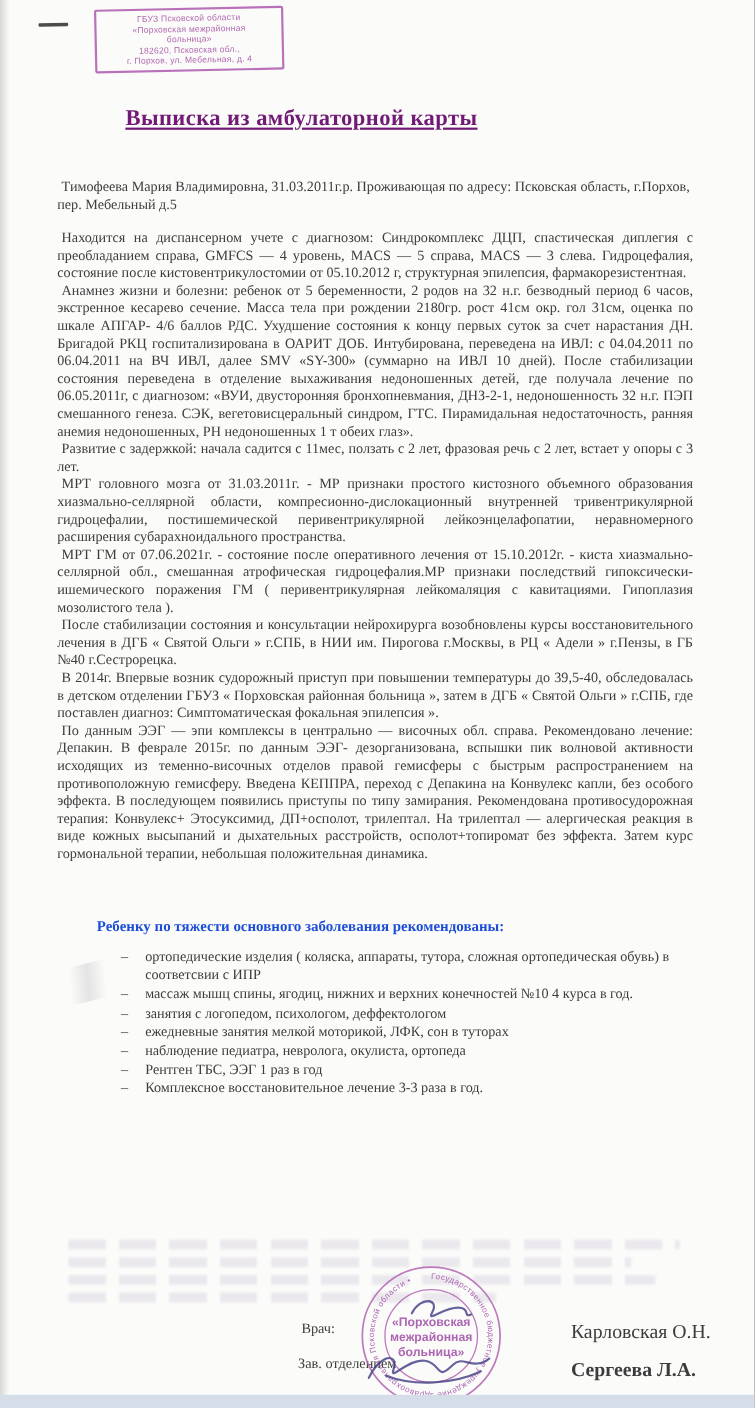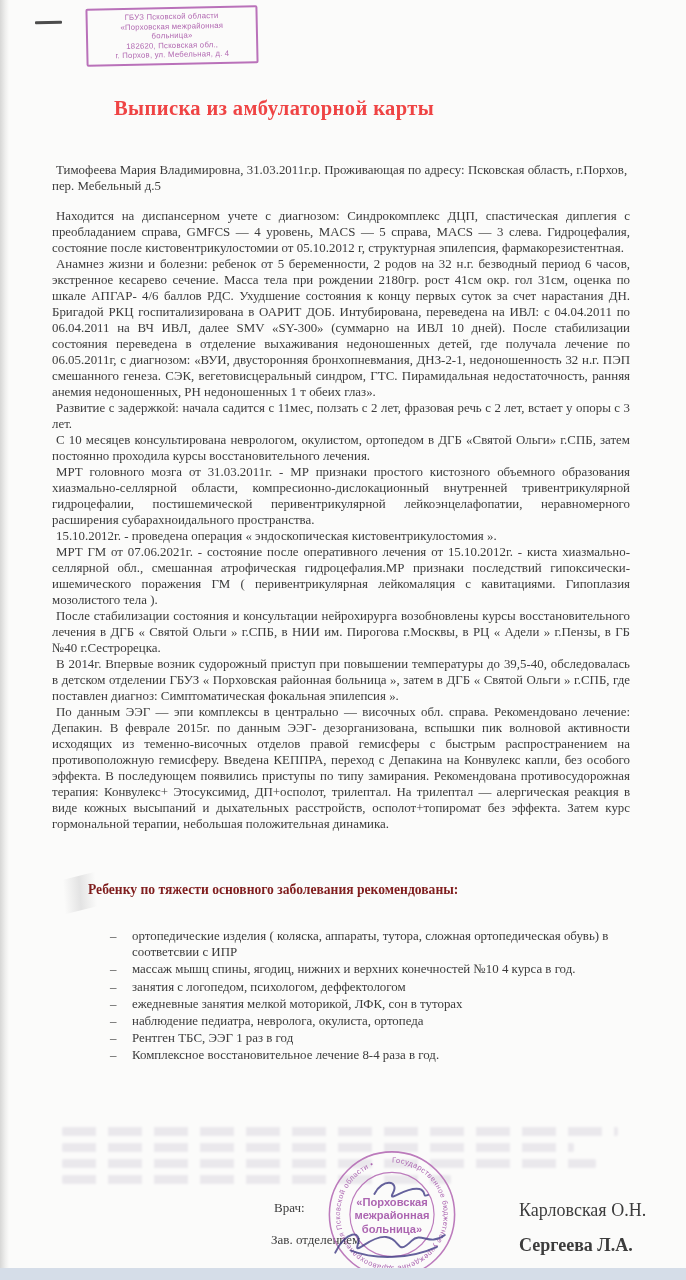--- a/index.html
+++ b/index.html
@@ -25,35 +25,36 @@
     border:2px solid #b466b4;border-radius:2px;
     padding:3px 4px;transform:rotate(-1.2deg);
     text-align:center;color:#ab5cab;
     font-family:"Liberation Sans",sans-serif;
     font-size:7.8px;line-height:9.6px;opacity:.92;
     letter-spacing:.2px;
   }
   
   .doc-title{
     position:absolute;left:114px;top:97px;
-    font-size:20.5px;font-weight:bold;color:#ef4444;
+    font-size:20.5px;font-weight:bold;color:#701a75;
     letter-spacing:.4px;
+    text-decoration:underline;
   }
   
   .content{
     position:absolute;left:52px;top:162px;width:578px;
     font-size:12.9px;line-height:16px;text-align:justify;
     color:#3c3c3c;
   }
   .content p{margin:0;text-indent:4px;}
   p.patient{margin-bottom:14px;text-align:left;}
   p.diagnosis{}
   .rec-heading{
-    margin:50px 0 30px 36px;
-    font-size:13.6px;font-weight:bold;color:#7f1d1d;
+    margin:50px 0 12px 36px;
+    font-size:13.6px;font-weight:bold;color:#1d4ed8;
     text-align:left;
   }
   ul.rec-list{margin:0;padding:0 0 0 58px;list-style:none;}
   ul.rec-list li{
     position:relative;padding-left:22px;margin-bottom:1px;
     text-align:left;line-height:16.2px;
   }
   ul.rec-list li::before{content:"–";position:absolute;left:0;top:0;color:#3c3c3c;}
   
   .ghost{position:absolute;left:62px;top:1127px;width:556px;opacity:.11;filter:blur(1px);}
@@ -90,39 +91,37 @@
 
   <div class="doc-title">Выписка из амбулаторной карты</div>
 
   <div class="content">
     <p class="patient">Тимофеева Мария Владимировна, 31.03.2011г.р. Проживающая по адресу: Псковская область, г.Порхов, пер. Мебельный д.5</p>
     <p class="diagnosis">Находится на диспансерном учете с диагнозом: Синдрокомплекс ДЦП, спастическая диплегия с преобладанием справа, GMFCS — 4 уровень, MACS — 5 справа, MACS — 3 слева. Гидроцефалия, состояние после кистовентрикулостомии от 05.10.2012 г, структурная эпилепсия, фармакорезистентная.</p>
 
     <div>
         <p>Анамнез жизни и болезни: ребенок от 5 беременности, 2 родов на 32 н.г. безводный период 6 часов, экстренное кесарево сечение. Масса тела при рождении 2180гр. рост 41см окр. гол 31см, оценка по шкале АПГАР- 4/6 баллов РДС. Ухудшение состояния к концу первых суток за счет нарастания ДН. Бригадой РКЦ госпитализирована в ОАРИТ ДОБ. Интубирована, переведена на ИВЛ: с 04.04.2011 по 06.04.2011 на ВЧ ИВЛ, далее SMV «SY-300» (суммарно на ИВЛ 10 дней). После стабилизации состояния переведена в отделение выхаживания недоношенных детей, где получала лечение по 06.05.2011г, с диагнозом: «ВУИ, двусторонняя бронхопневмания, ДНЗ-2-1, недоношенность 32 н.г. ПЭП смешанного генеза. СЭК, вегетовисцеральный синдром, ГТС. Пирамидальная недостаточность, ранняя анемия недоношенных, РН недоношенных 1 т обеих глаз».</p>
         <p>Развитие с задержкой: начала садится с 11мес, ползать с 2 лет, фразовая речь с 2 лет, встает у опоры с 3 лет.</p>
-        <p>С 10 месяцев консультирована неврологом, окулистом, ортопедом в ДГБ «Святой Ольги» г.СПБ, затем постоянно проходила курсы восстановительного лечения.</p>
         <p>МРТ головного мозга от 31.03.2011г. - МР признаки простого кистозного объемного образования хиазмально-селлярной области, компресионно-дислокационный внутренней тривентрикулярной гидроцефалии, постишемической перивентрикулярной лейкоэнцелафопатии, неравномерного расширения субарахноидального пространства.</p>
-        <p>15.10.2012г. - проведена операция « эндоскопическая кистовентрикулостомия ».</p>
         <p>МРТ ГМ от 07.06.2021г. - состояние после оперативного лечения от 15.10.2012г. - киста хиазмально-селлярной обл., смешанная атрофическая гидроцефалия.МР признаки последствий гипоксически-ишемического поражения ГМ ( перивентрикулярная лейкомаляция с кавитациями. Гипоплазия мозолистого тела ).</p>
         <p>После стабилизации состояния и консультации нейрохирурга возобновлены курсы восстановительного лечения в ДГБ « Святой Ольги » г.СПБ, в НИИ им. Пирогова г.Москвы, в РЦ « Адели » г.Пензы, в ГБ №40 г.Сестрорецка.</p>
         <p>В 2014г. Впервые возник судорожный приступ при повышении температуры до 39,5-40, обследовалась в детском отделении ГБУЗ « Порховская районная больница », затем в ДГБ « Святой Ольги » г.СПБ, где поставлен диагноз: Симптоматическая фокальная эпилепсия ».</p>
         <p>По данным ЭЭГ — эпи комплексы в центрально — височных обл. справа. Рекомендовано лечение: Депакин. В феврале 2015г. по данным ЭЭГ- дезорганизована, вспышки пик волновой активности исходящих из теменно-височных отделов правой гемисферы с быстрым распространением на противоположную гемисферу. Введена КЕППРА, переход с Депакина на Конвулекс капли, без особого эффекта. В последующем появились приступы по типу замирания. Рекомендована противосудорожная терапия: Конвулекс+ Этосуксимид, ДП+осполот, трилептал. На трилептал — алергическая реакция в виде кожных высыпаний и дыхательных расстройств, осполот+топиромат без эффекта. Затем курс гормональной терапии, небольшая положительная динамика.</p>
       </div>
 
     <div class="rec-heading">Ребенку по тяжести основного заболевания рекомендованы:</div>
 
     <ul class="rec-list">
         <li>ортопедические изделия ( коляска, аппараты, тутора, сложная ортопедическая обувь) в соответсвии с ИПР</li>
         <li>массаж мышц спины, ягодиц, нижних и верхних конечностей №10 4 курса в год.</li>
         <li>занятия с логопедом, психологом, деффектологом</li>
         <li>ежедневные занятия мелкой моторикой, ЛФК, сон в туторах</li>
         <li>наблюдение педиатра, невролога, окулиста, ортопеда</li>
         <li>Рентген ТБС, ЭЭГ 1 раз в год</li>
-        <li>Комплексное восстановительное лечение 8-4 раза в год.</li>
+        <li>Комплексное восстановительное лечение 3-3 раза в год.</li>
       </ul>
   </div>
 
   <div class="ghost">
     <div class="g-line"></div>
       <div class="g-line"></div>
       <div class="g-line"></div>
       <div class="g-line"></div>
   </div>
 

